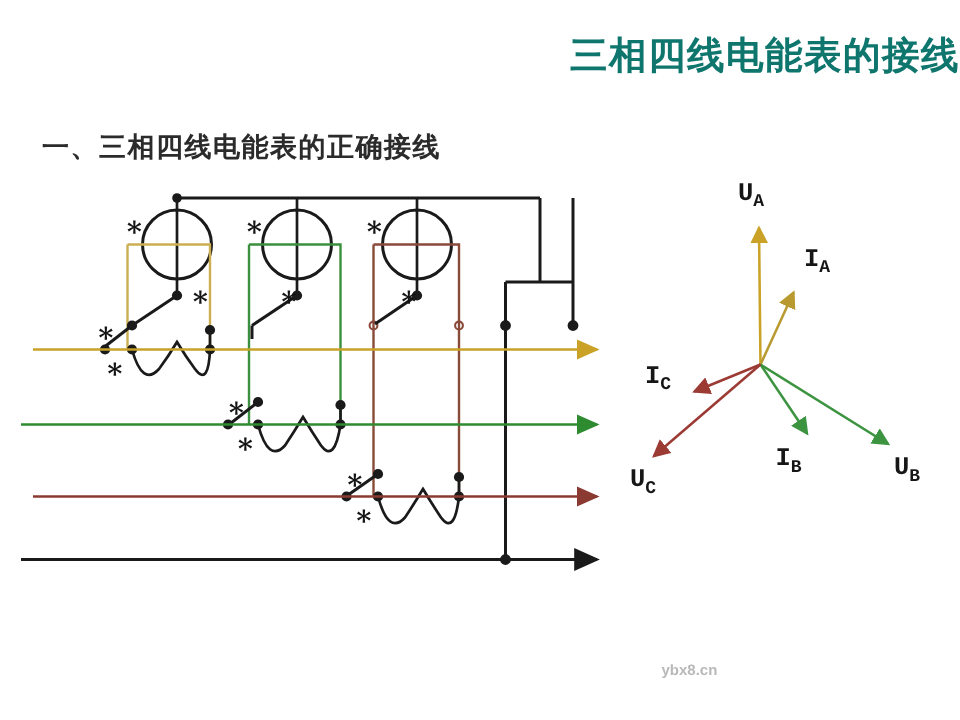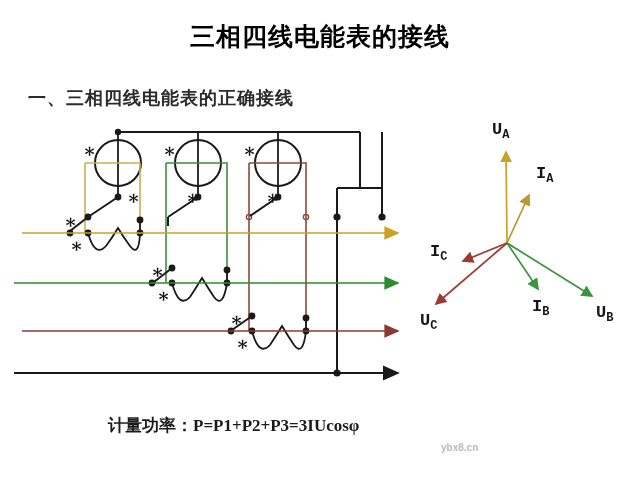--- a/index.html
+++ b/index.html
@@ -4,22 +4,22 @@
 <style>
   html,body{margin:0;padding:0;}
   body{
     width:640px;height:480px;overflow:hidden;background:#ffffff;
     font-family:"Liberation Serif","DejaVu Serif",serif;
     position:relative;
   }
   #page{position:relative;width:640px;height:480px;background:#fff;}
 
   .title{
-    position:absolute;left:0;top:20px;width:640px;text-align:center;
-    font-size:25px;font-weight:bold;color:#000000;letter-spacing:1px;
+    position:absolute;left:0;top:20px;width:640px;text-align:right;
+    font-size:25px;font-weight:bold;color:#0f766e;letter-spacing:1px;
     font-family:Liberation Mono, monospace;
   }
   .subtitle{
     position:absolute;left:28px;top:86px;
     font-size:18px;font-weight:bold;color:#2b2b2b;letter-spacing:1px;
     font-family:Liberation Sans, sans-serif;
   }
   .formula{
     position:absolute;left:108px;top:414px;
     font-size:17px;font-weight:bold;color:#1a1a1a;
@@ -226,31 +226,28 @@
 
   <div class="vlabel" style="left:492px;top:120px;">
     <span>U</span><sub>A</sub>
   </div>
   <div class="vlabel" style="left:536px;top:164px;">
     <span>I</span><sub>A</sub>
   </div>
   <div class="vlabel" style="left:596px;top:303px;">
     <span>U</span><sub>B</sub>
   </div>
-  <div class="vlabel" style="left:532px;top:297px;">
+  <div class="vlabel" style="left:517px;top:297px;">
     <span>I</span><sub>B</sub>
   </div>
   <div class="vlabel" style="left:420px;top:311px;">
     <span>U</span><sub>C</sub>
   </div>
   <div class="vlabel" style="left:430px;top:242px;">
     <span>I</span><sub>C</sub>
   </div>
 
-  <div class="formula">
-    <span class="lbl">计量功率：</span><span>P=P1+P2+P3=3IUcosφ</span>
-  </div>
 
   <div class="watermark">
     <span class="wm-en">ybx8.cn</span>
   </div>
 
 </div>
 
 </body></html>

